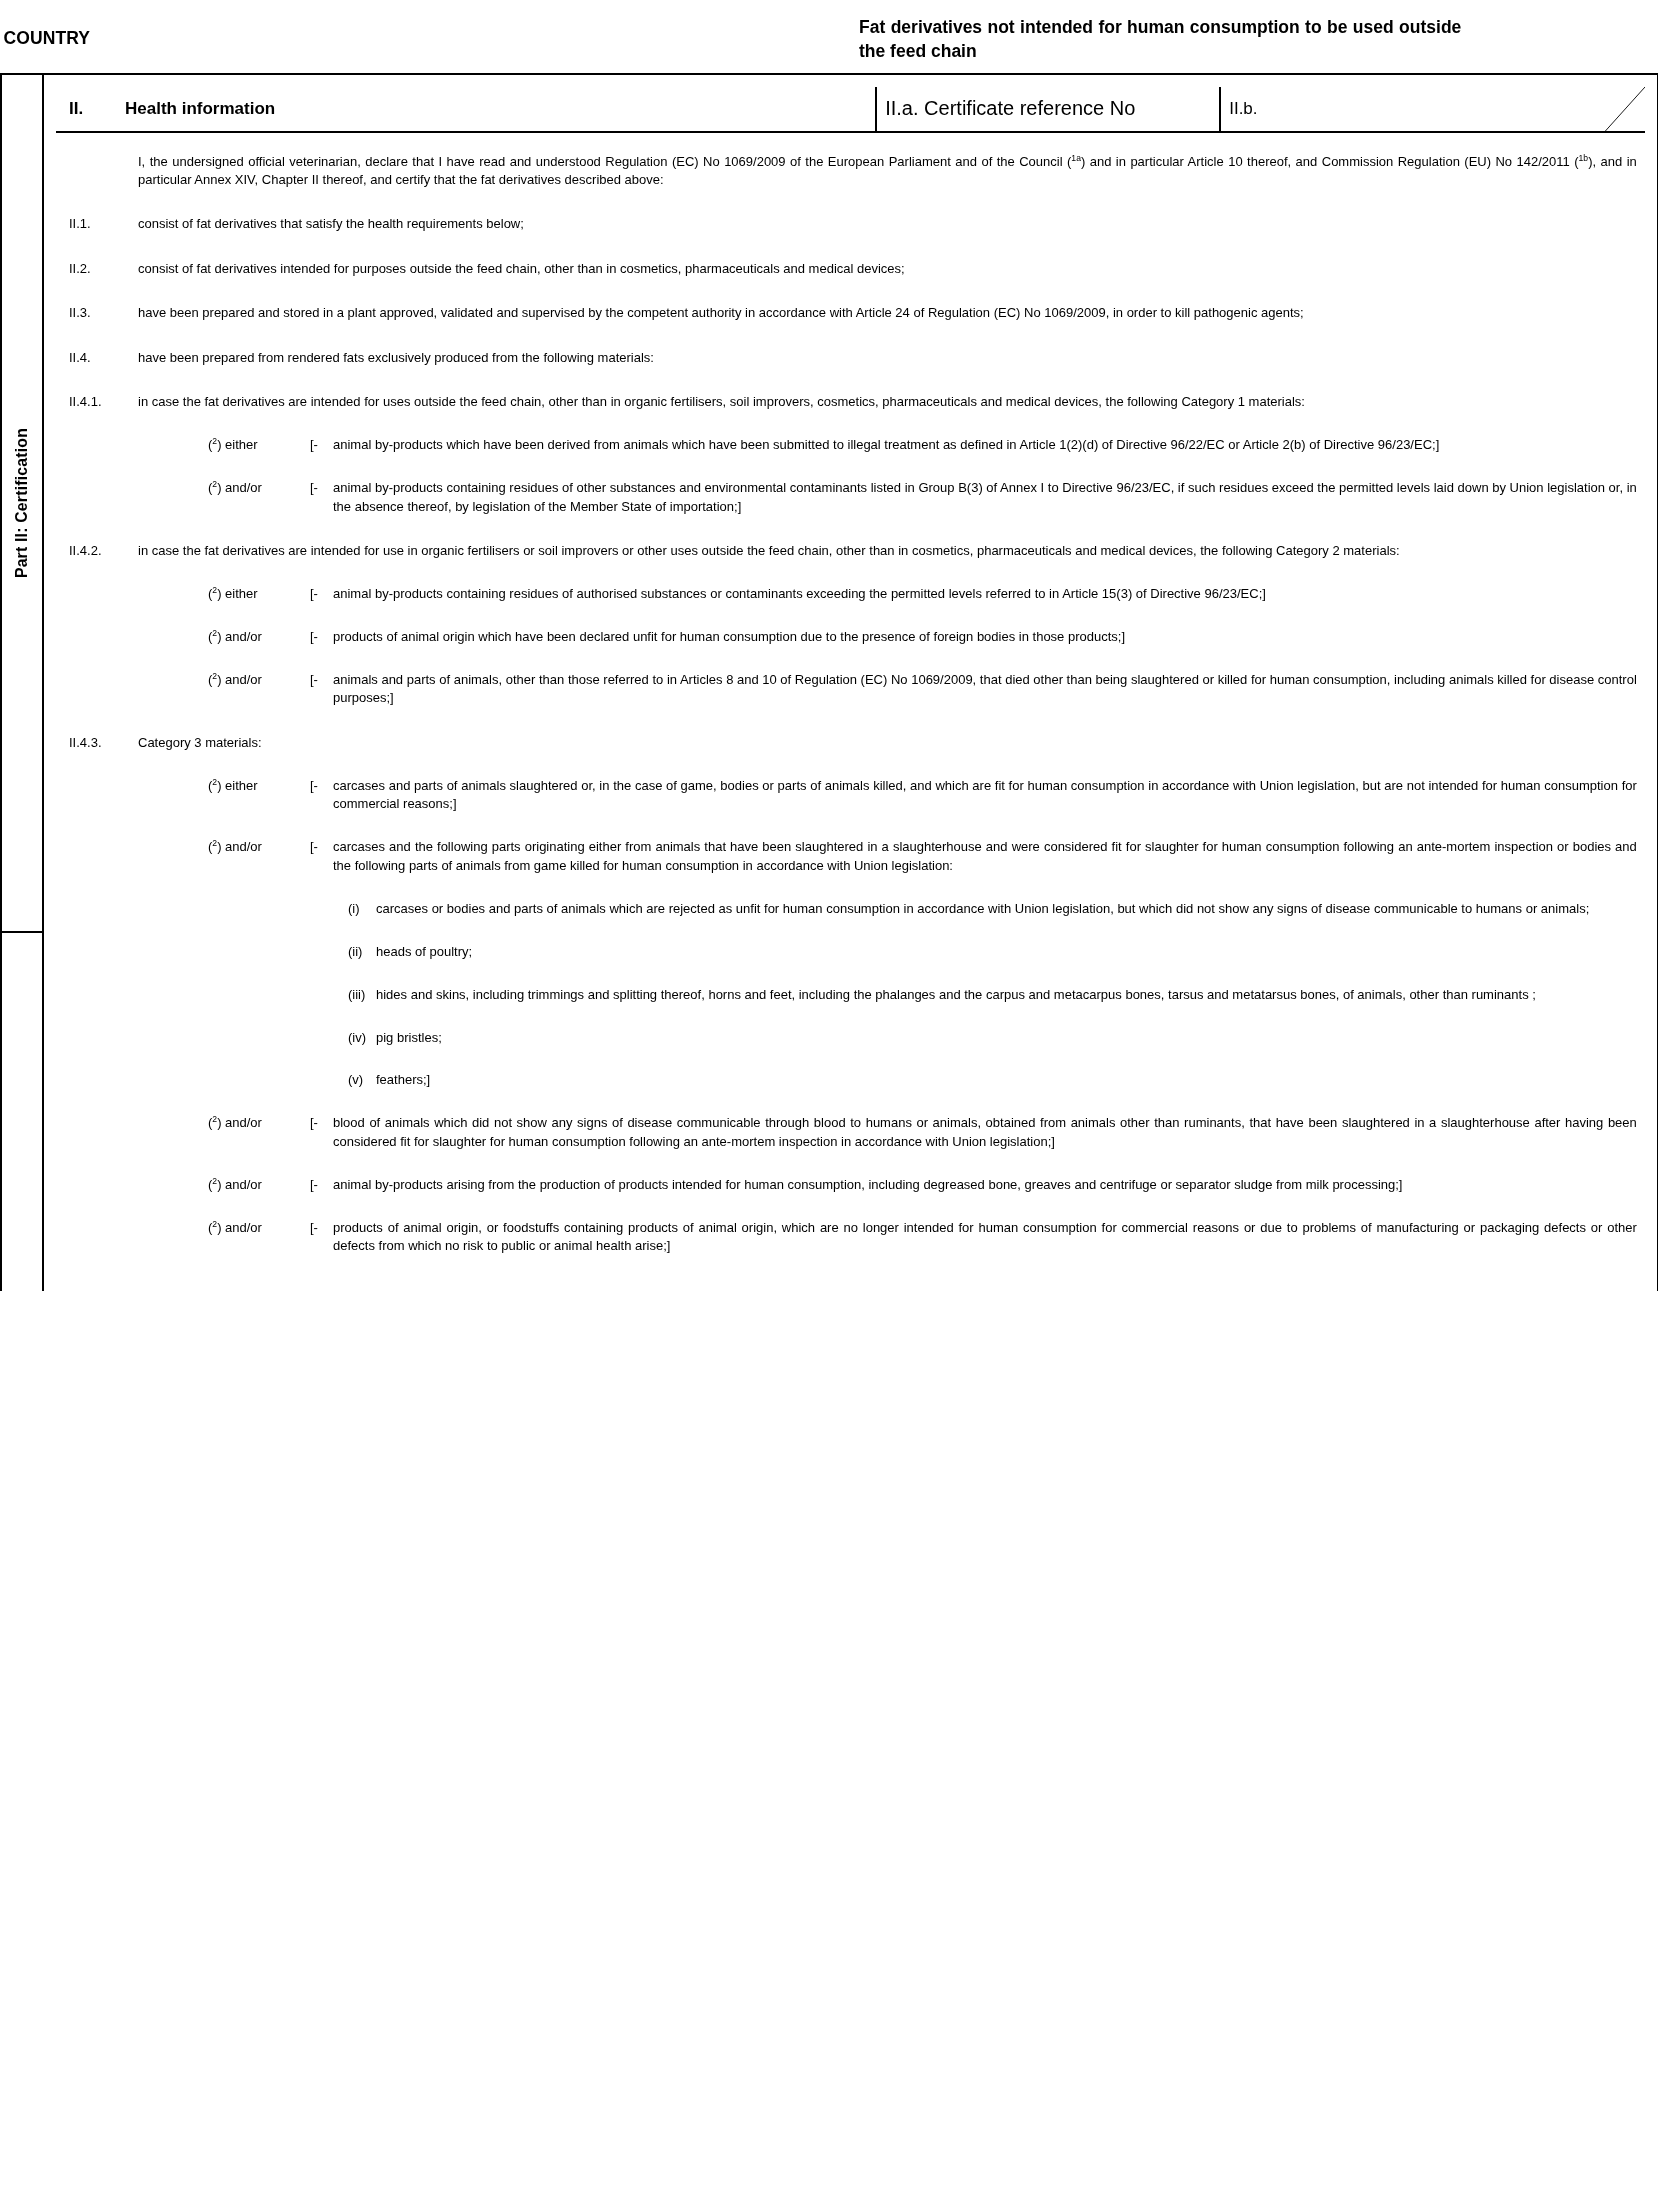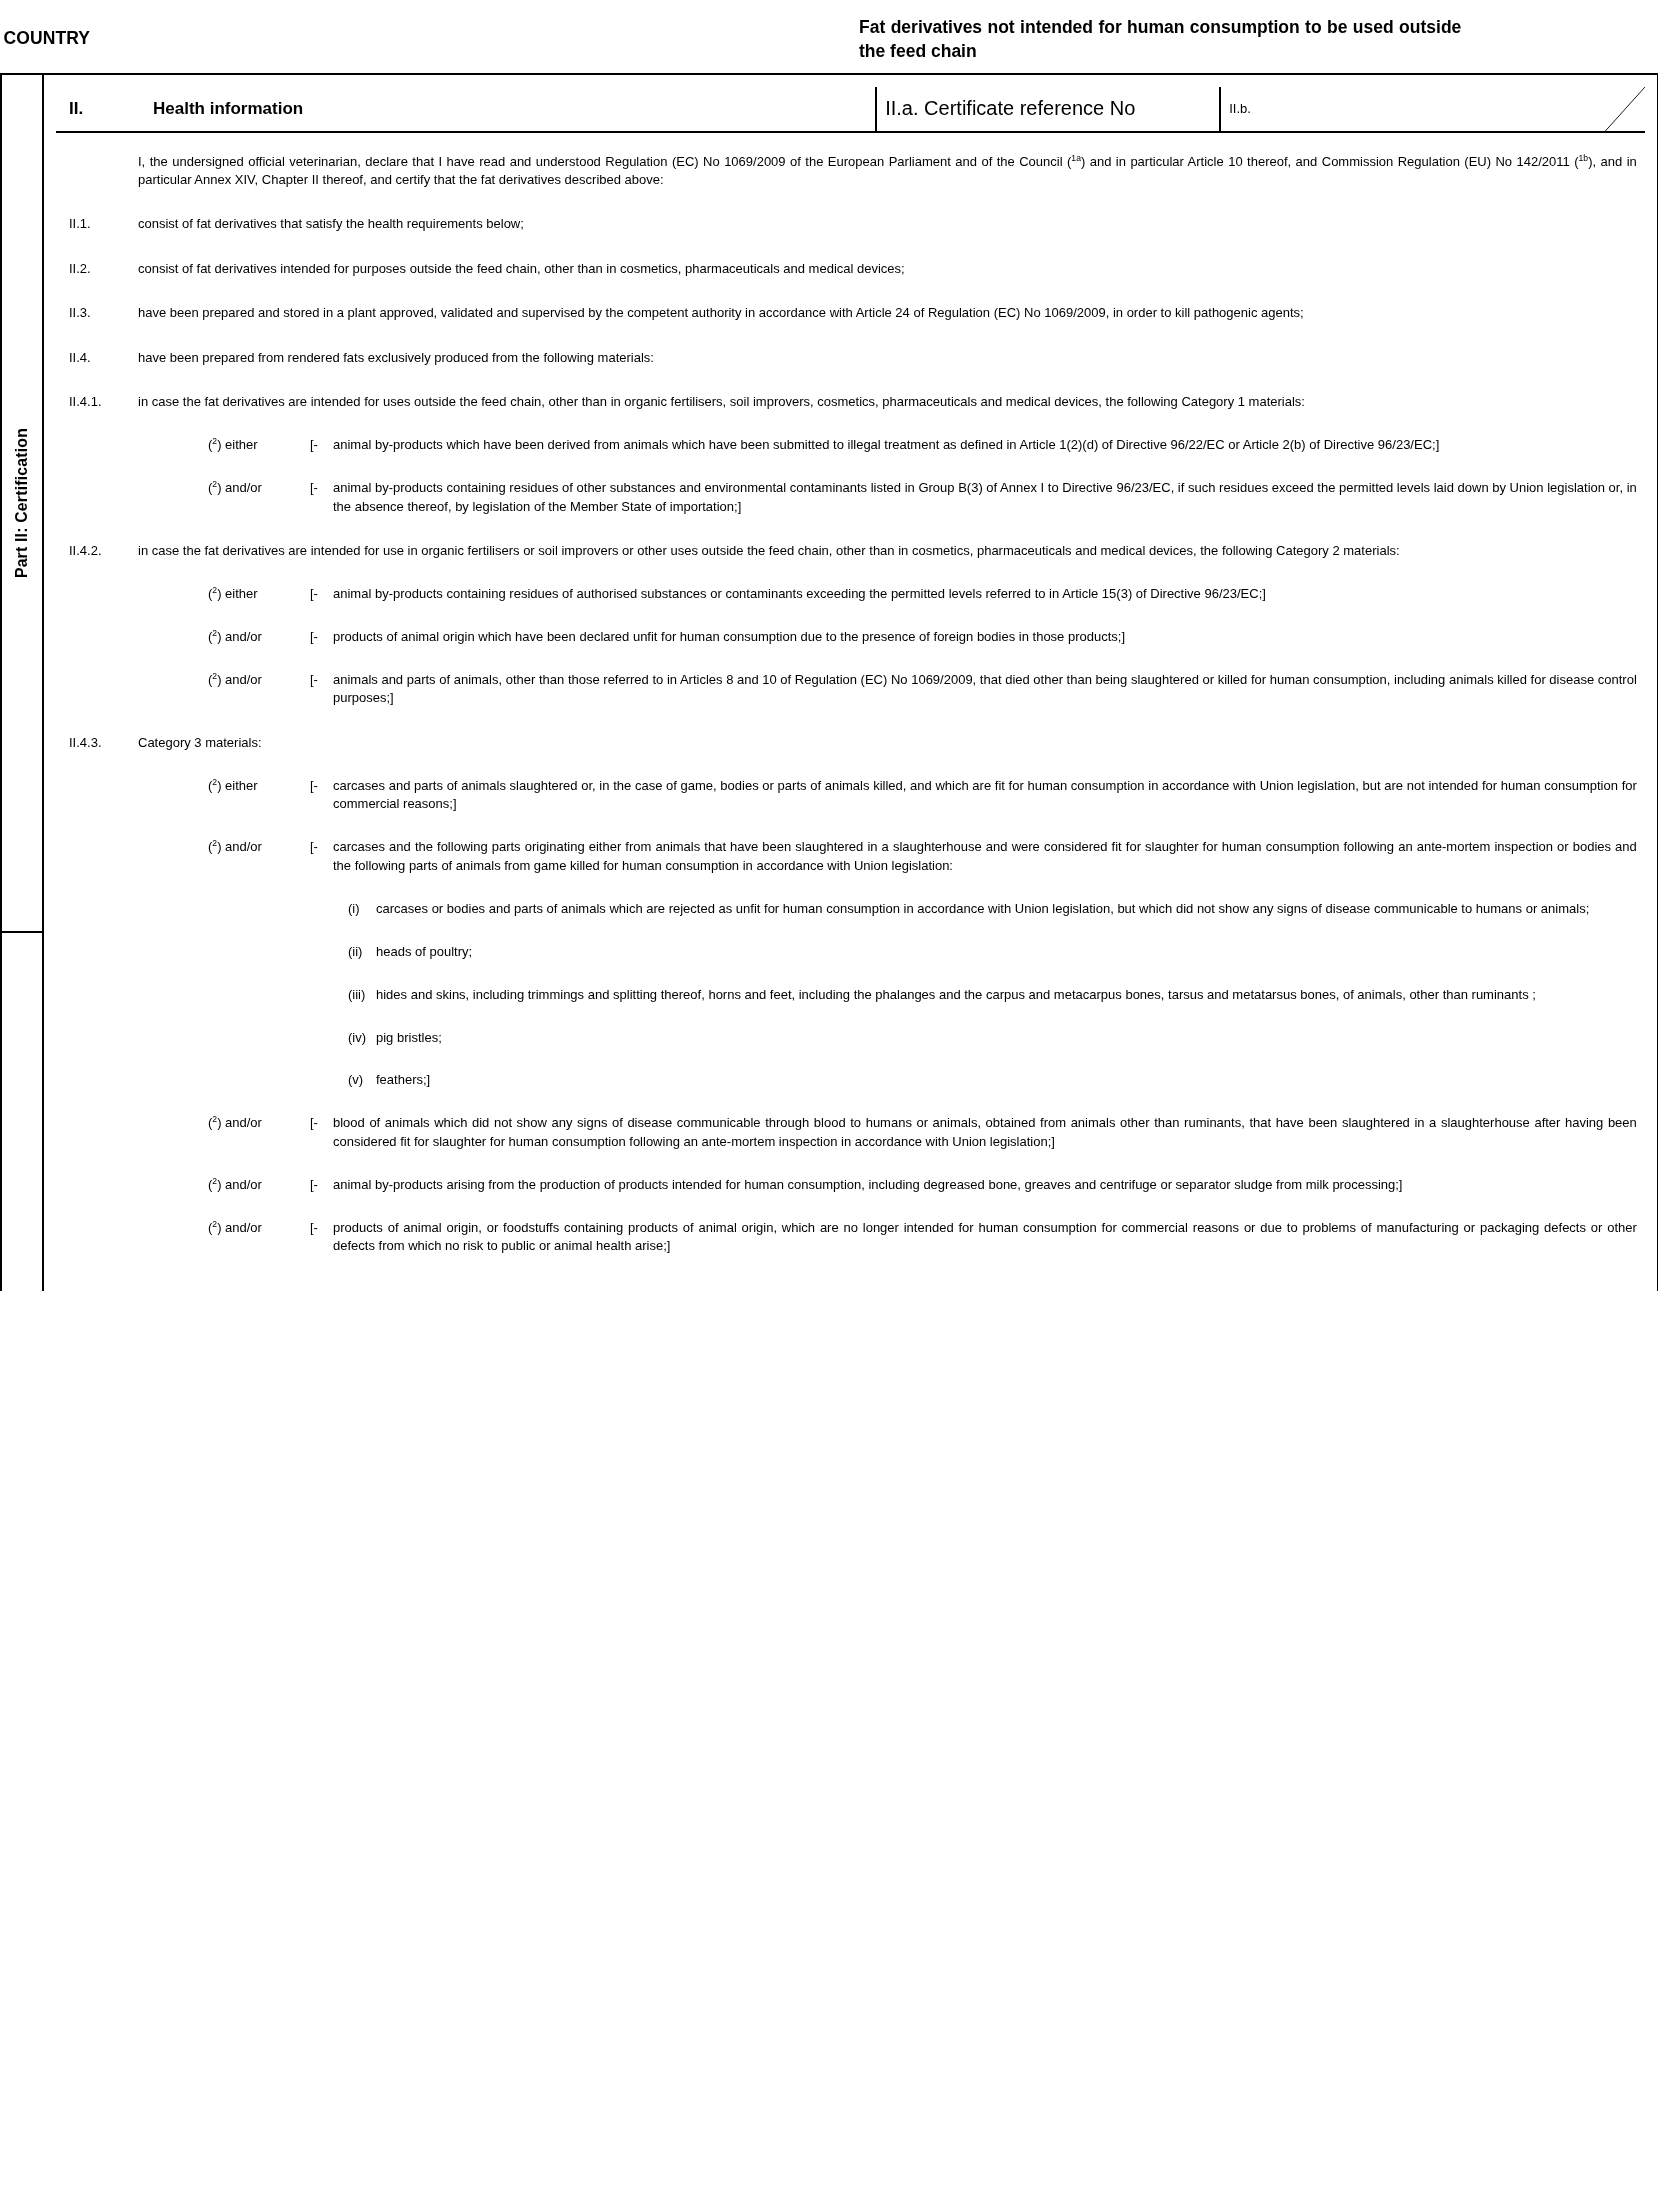--- a/index.html
+++ b/index.html
@@ -109,37 +109,36 @@
   }
   .hi-num {
     flex: 0 0 69px;
     font-size: 17px;
     font-weight: bold;
     padding-left: 13px;
   }
   .hi-title {
     font-size: 17px;
     font-weight: bold;
-    margin-left: 28px;
   }
   .hi-certref {
     flex: 0 0 344px;
     border-left: 2.3px solid #000;
     display: flex;
     align-items: center;
     font-size: 20px;
     padding-left: 8.2px;
   }
   .hi-iib {
     flex: 1 1 auto;
     border-left: 2.3px solid #000;
     position: relative;
     display: flex;
     align-items: center;
-    font-size: 13px;
+    font-size: 17px;
     padding-left: 8.2px;
     overflow: hidden;
   }
   .hi-iib .slash {
     position: absolute;
     inset: 0;
     pointer-events: none;
   }
 
   

